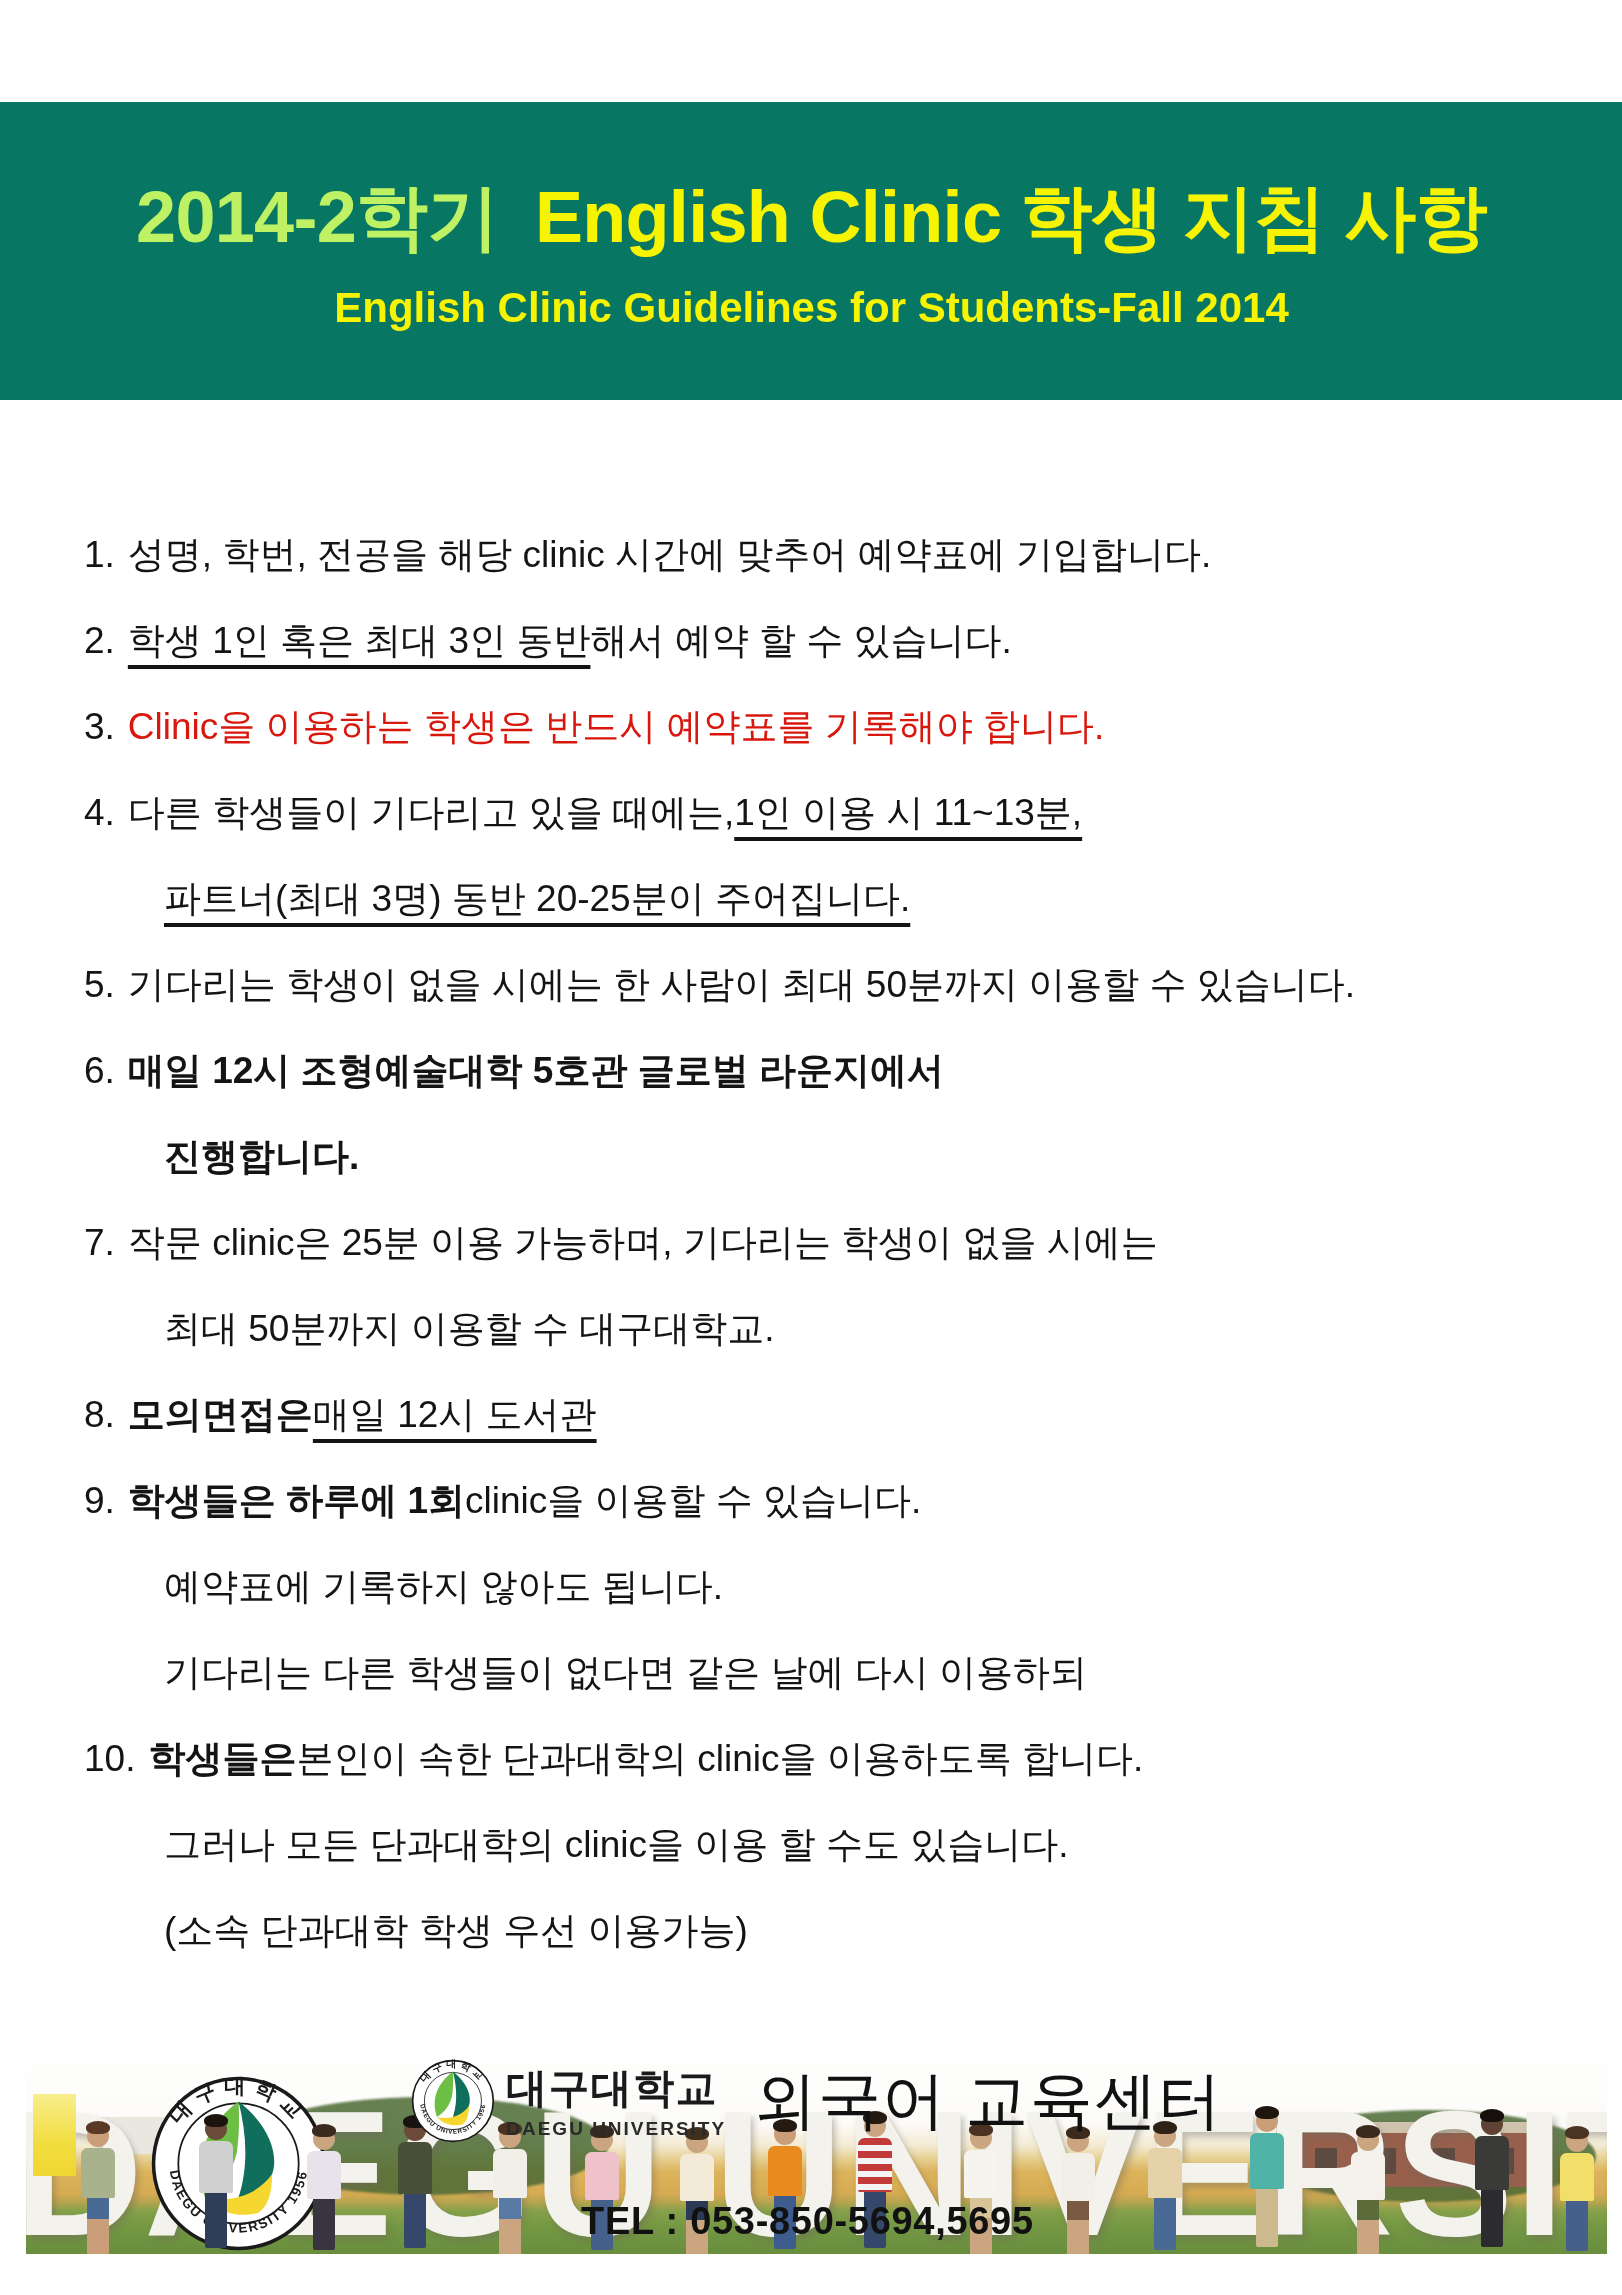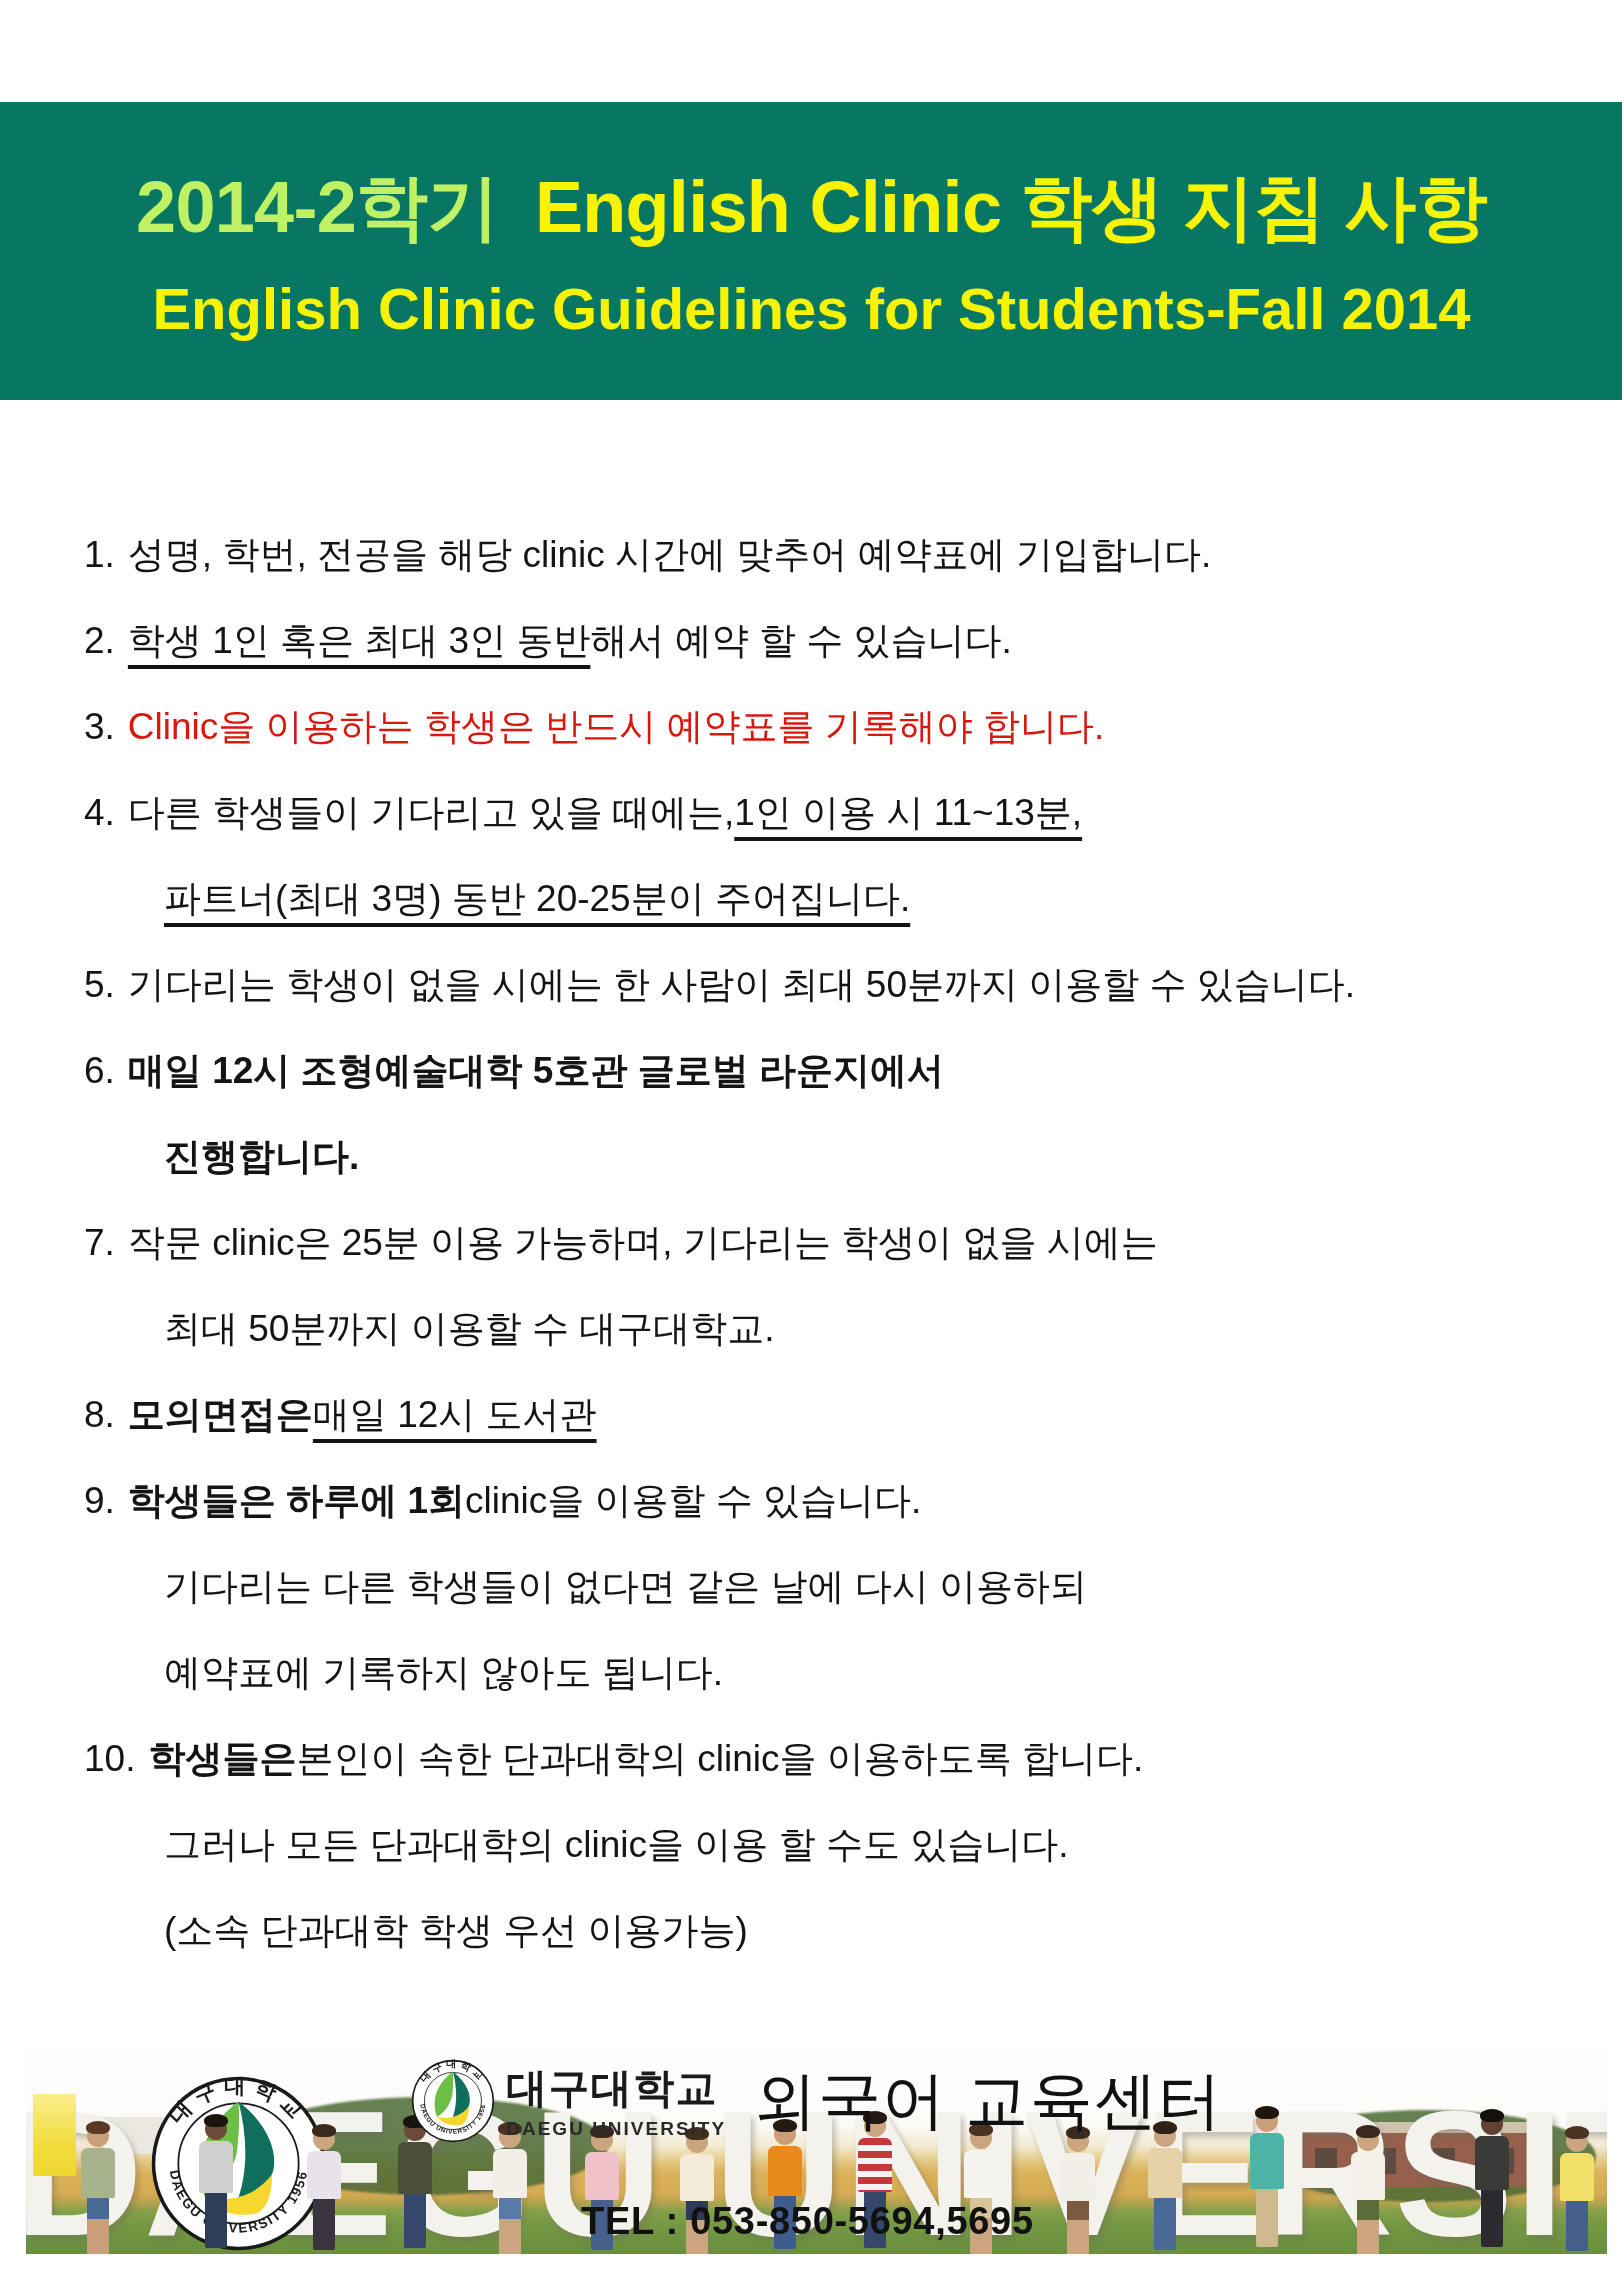--- a/index.html
+++ b/index.html
@@ -18,21 +18,21 @@
     background:#077663;
     display:flex;flex-direction:column;justify-content:center;align-items:center;
     gap:18.3px;
   }
   .banner .line1{
     font-size:72px;font-weight:bold;letter-spacing:-0.7px;white-space:nowrap;
   }
   .banner .line1 .white{color:#bef264;}
   .banner .line1 .yellow{color:#F6F303;margin-left:17px;}
   .banner .line2{
-    font-size:58px;font-weight:bold;color:#F6F303;white-space:nowrap;letter-spacing:0px;
+    font-size:42px;font-weight:bold;color:#F6F303;white-space:nowrap;letter-spacing:0px;
   }
 
   
   .guidelines{
     position:absolute;left:84px;top:512px;width:1498px;
   }
   .grow{
     height:86px;display:flex;align-items:center;
     font-size:37px;line-height:86px;white-space:nowrap;
   }
@@ -152,24 +152,24 @@
       <span class="num">8.</span>
       <span class="b">모의면접은 </span>
       <span class="u">매일 12시 도서관</span>
     </div>
     <div class="grow">
       <span class="num">9.</span>
       <span class="b">학생들은 하루에 1회</span>
       <span> clinic을 이용할 수 있습니다.</span>
     </div>
     <div class="grow cont">
+      <span>예약표에 기록하지 않아도 됩니다.</span>
+    </div>
+    <div class="grow cont">
       <span>기다리는 다른 학생들이 없다면 같은 날에 다시 이용하되</span>
-    </div>
-    <div class="grow cont">
-      <span>예약표에 기록하지 않아도 됩니다.</span>
     </div>
     <div class="grow">
       <span class="num">10.</span>
       <span class="b">학생들은</span>
       <span> 본인이 속한 단과대학의 clinic을 이용하도록 합니다.</span>
     </div>
     <div class="grow cont">
       <span>그러나 모든 단과대학의 clinic을 이용 할 수도 있습니다.</span>
     </div>
     <div class="grow cont">

